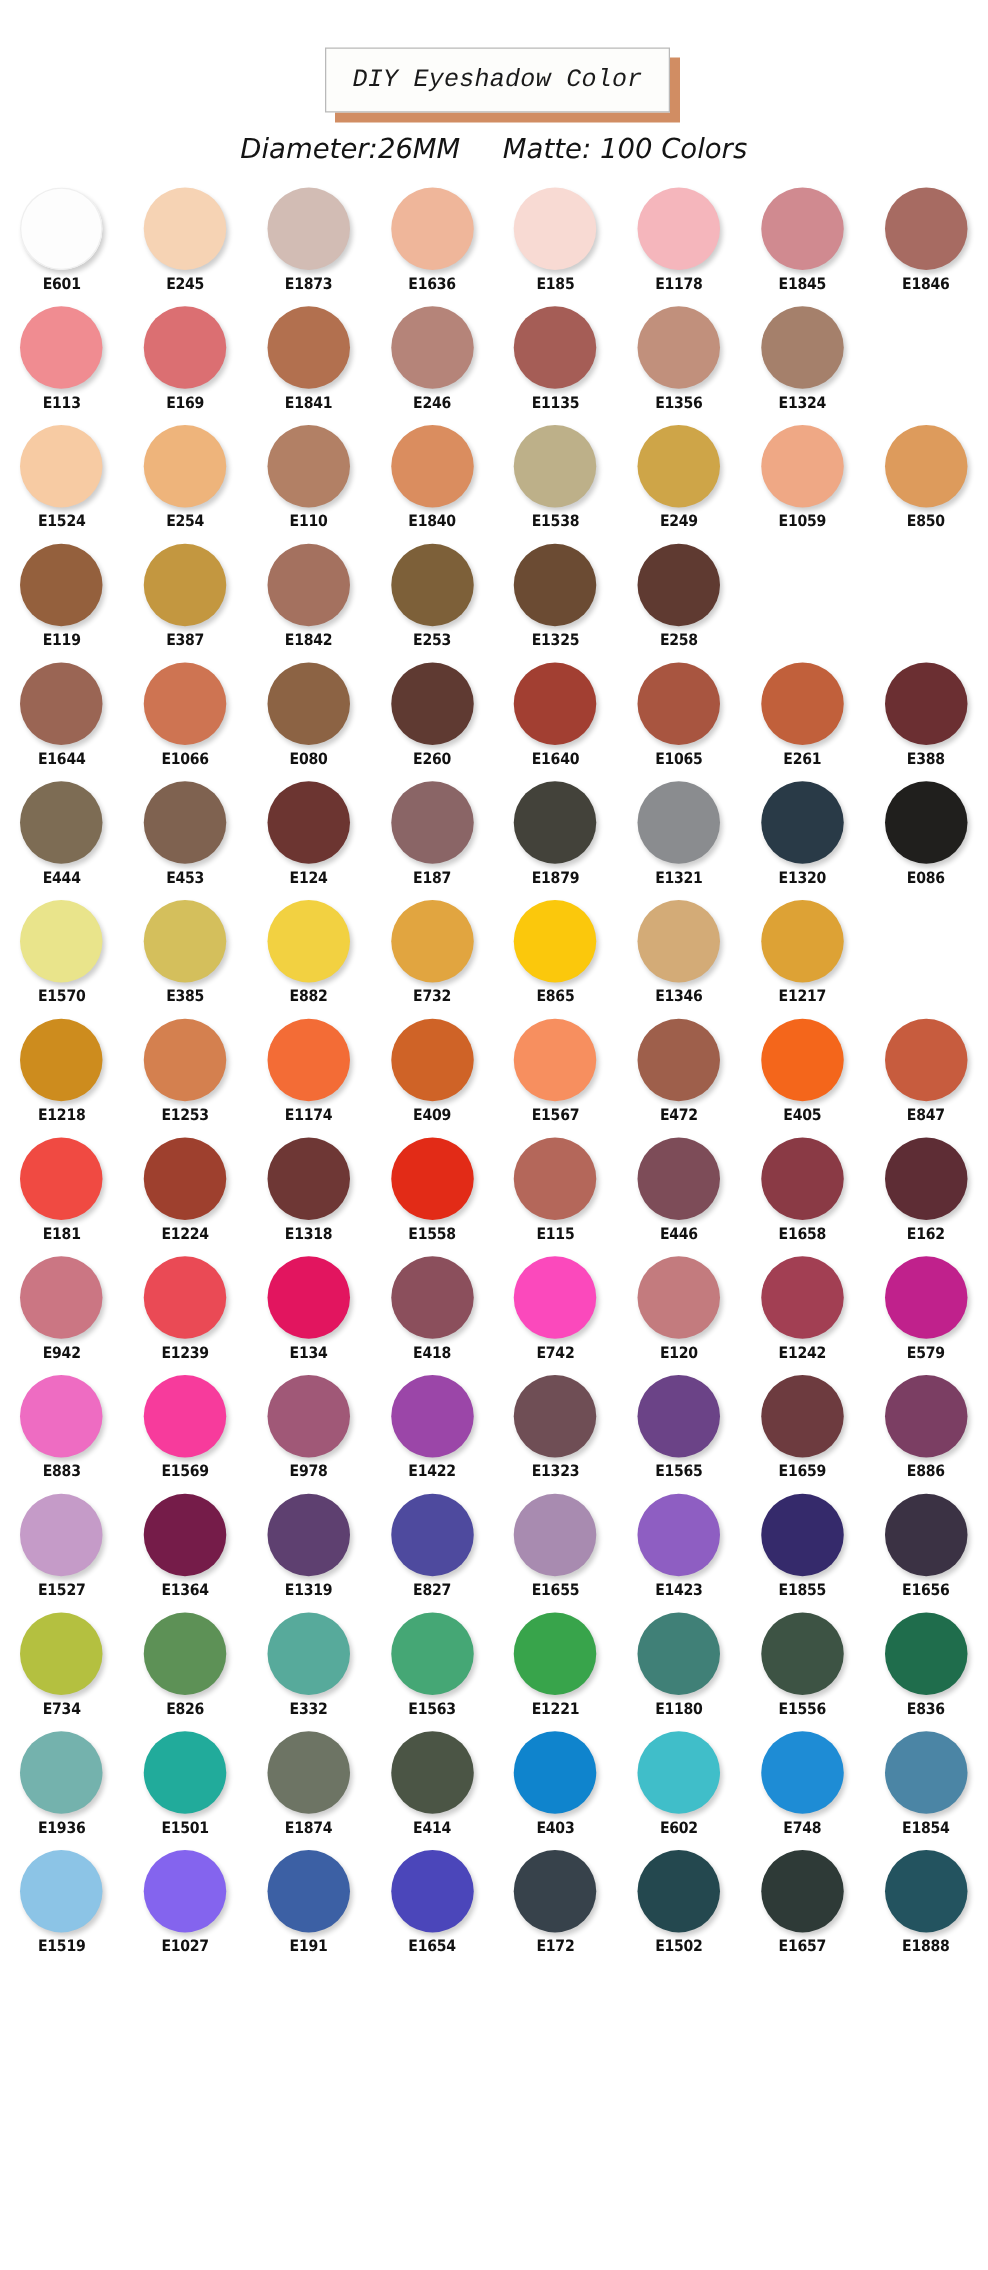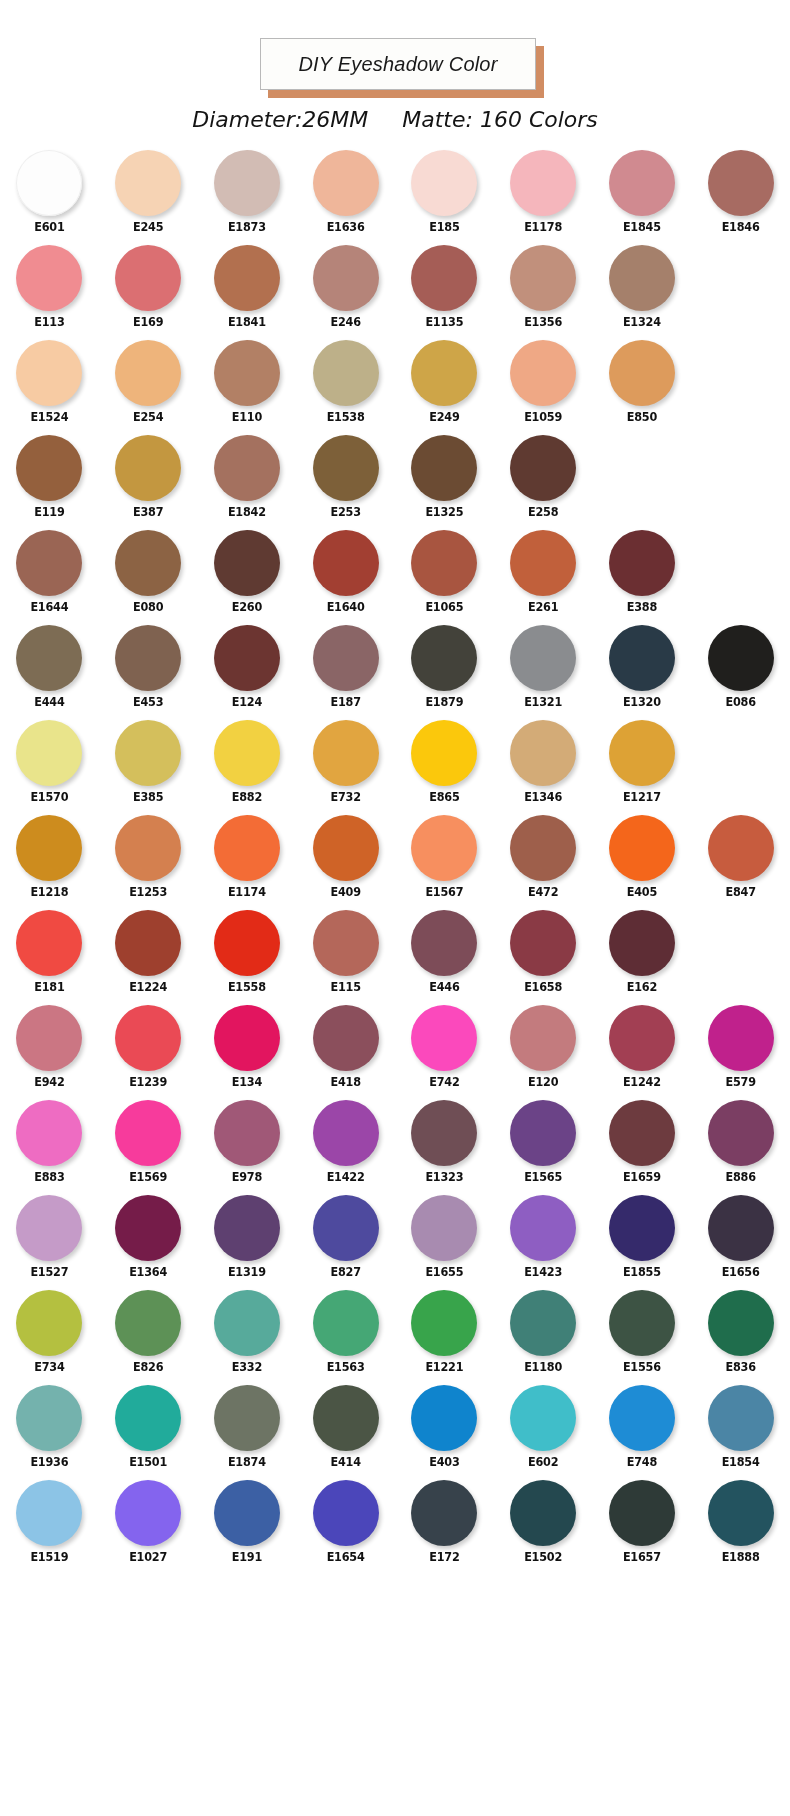--- a/index.html
+++ b/index.html
@@ -39,21 +39,21 @@
     width:276px;
     height:52px;
     background:#fdfdfb;
     border:1px solid #b9b9b9;
     display:flex;
     align-items:center;
     justify-content:center;
     box-sizing:border-box;
   }
   .title-text{
-    font-family:Liberation Sans, sans-serif;
+    font-family:Liberation Mono, monospace;
     font-size:20px;
     font-style:italic;
     font-weight:400;
     color:#1a1a1a;
     letter-spacing:.2px;
     white-space:nowrap;
   }
 
   .subtitle-row{
     position:relative;
@@ -124,21 +124,21 @@
 
   <div class="title-wrap">
     <div class="title-shadow"></div>
     <div class="title-box">
       <span class="title-text">DIY Eyeshadow Color</span>
     </div>
   </div>
 
   <div class="subtitle-row">
     <span class="subtitle-text">Diameter:26MM</span>
-    <span class="subtitle-text">Matte: 160 Colors</span>
+    <span class="subtitle-text">Matte: 100 Colors</span>
   </div>
 
   <div class="grid" id="swatch-grid">
       <div class="row">
         <div class="cell">
           <div class="dot white" style="background: rgb(253, 253, 253);"></div>
           <div class="code">E601</div>
         </div>
         <div class="cell">
           <div class="dot" style="background: rgb(246, 211, 180);"></div>
@@ -206,20 +206,24 @@
         </div>
         <div class="cell">
           <div class="dot" style="background: rgb(238, 180, 123);"></div>
           <div class="code">E254</div>
         </div>
         <div class="cell">
           <div class="dot" style="background: rgb(178, 128, 101);"></div>
           <div class="code">E110</div>
         </div>
         <div class="cell">
+          <div class="dot" style="background: rgb(218, 141, 95);"></div>
+          <div class="code">E1840</div>
+        </div>
+        <div class="cell">
           <div class="dot" style="background: rgb(189, 176, 137);"></div>
           <div class="code">E1538</div>
         </div>
         <div class="cell">
           <div class="dot" style="background: rgb(206, 165, 72);"></div>
           <div class="code">E249</div>
         </div>
         <div class="cell">
           <div class="dot" style="background: rgb(239, 168, 133);"></div>
           <div class="code">E1059</div>
@@ -254,20 +258,24 @@
           <div class="dot" style="background: rgb(95, 58, 49);"></div>
           <div class="code">E258</div>
         </div>
       </div>
       <div class="row">
         <div class="cell">
           <div class="dot" style="background: rgb(154, 101, 84);"></div>
           <div class="code">E1644</div>
         </div>
         <div class="cell">
+          <div class="dot" style="background: rgb(206, 116, 82);"></div>
+          <div class="code">E1066</div>
+        </div>
+        <div class="cell">
           <div class="dot" style="background: rgb(140, 99, 68);"></div>
           <div class="code">E080</div>
         </div>
         <div class="cell">
           <div class="dot" style="background: rgb(95, 58, 50);"></div>
           <div class="code">E260</div>
         </div>
         <div class="cell">
           <div class="dot" style="background: rgb(162, 63, 50);"></div>
           <div class="code">E1640</div>
@@ -386,20 +394,24 @@
       <div class="row">
         <div class="cell">
           <div class="dot" style="background: rgb(240, 74, 66);"></div>
           <div class="code">E181</div>
         </div>
         <div class="cell">
           <div class="dot" style="background: rgb(158, 64, 46);"></div>
           <div class="code">E1224</div>
         </div>
         <div class="cell">
+          <div class="dot" style="background: rgb(110, 55, 53);"></div>
+          <div class="code">E1318</div>
+        </div>
+        <div class="cell">
           <div class="dot" style="background: rgb(226, 43, 23);"></div>
           <div class="code">E1558</div>
         </div>
         <div class="cell">
           <div class="dot" style="background: rgb(180, 103, 90);"></div>
           <div class="code">E115</div>
         </div>
         <div class="cell">
           <div class="dot" style="background: rgb(125, 76, 88);"></div>
           <div class="code">E446</div>

